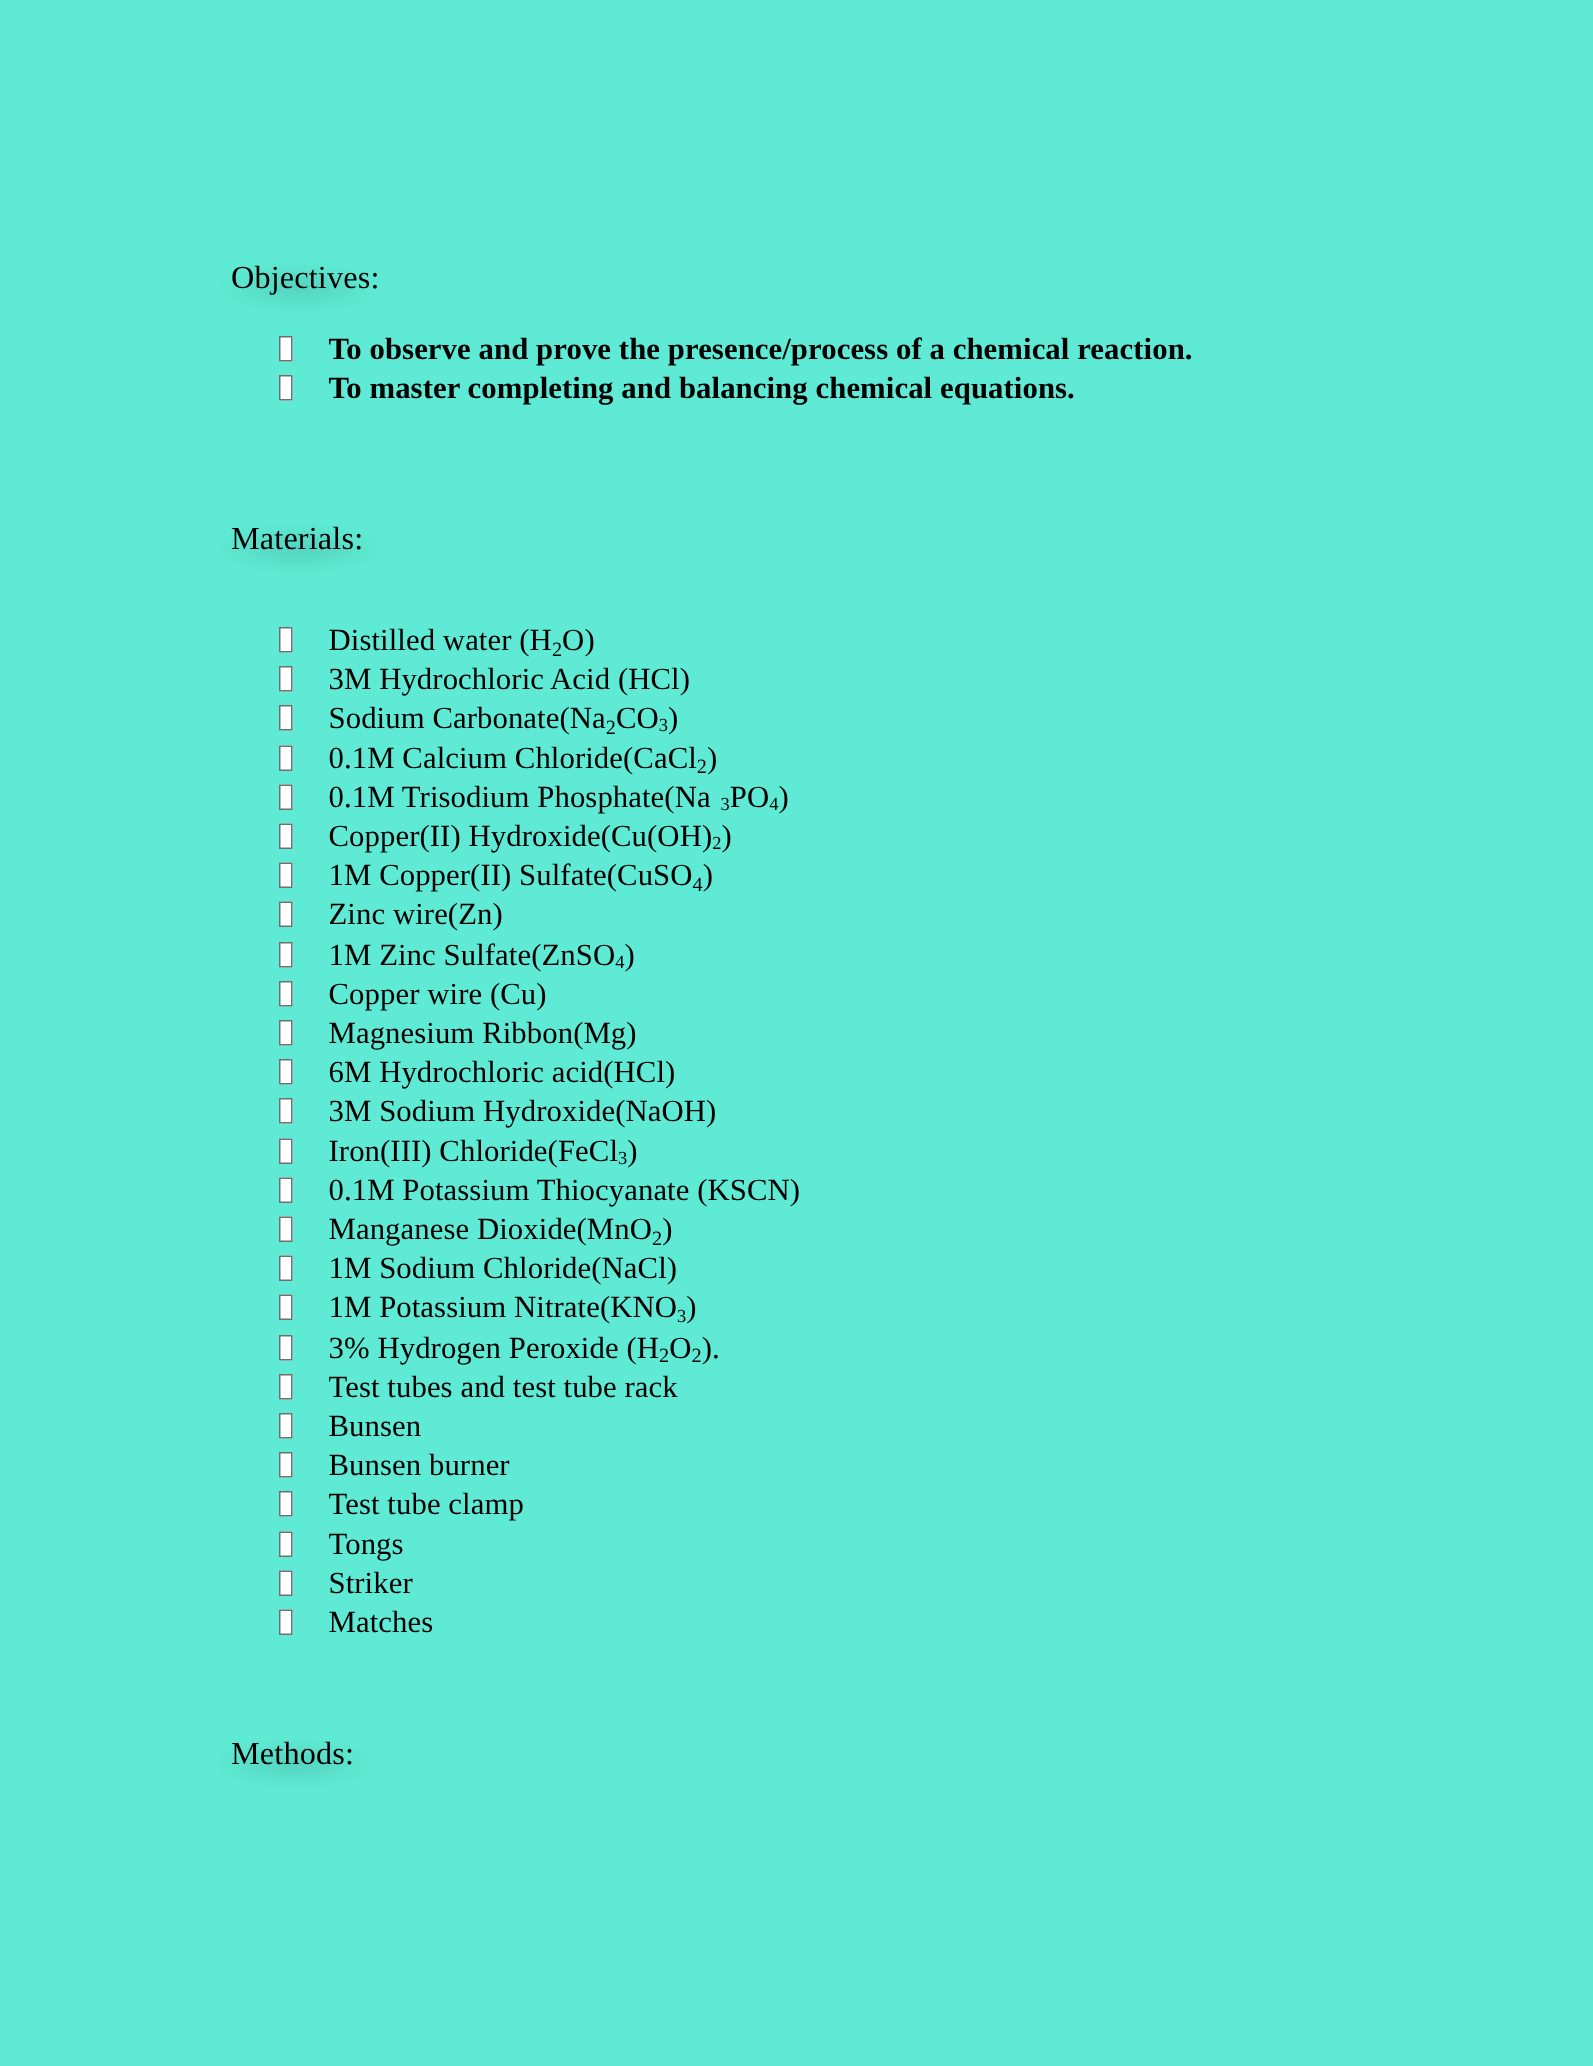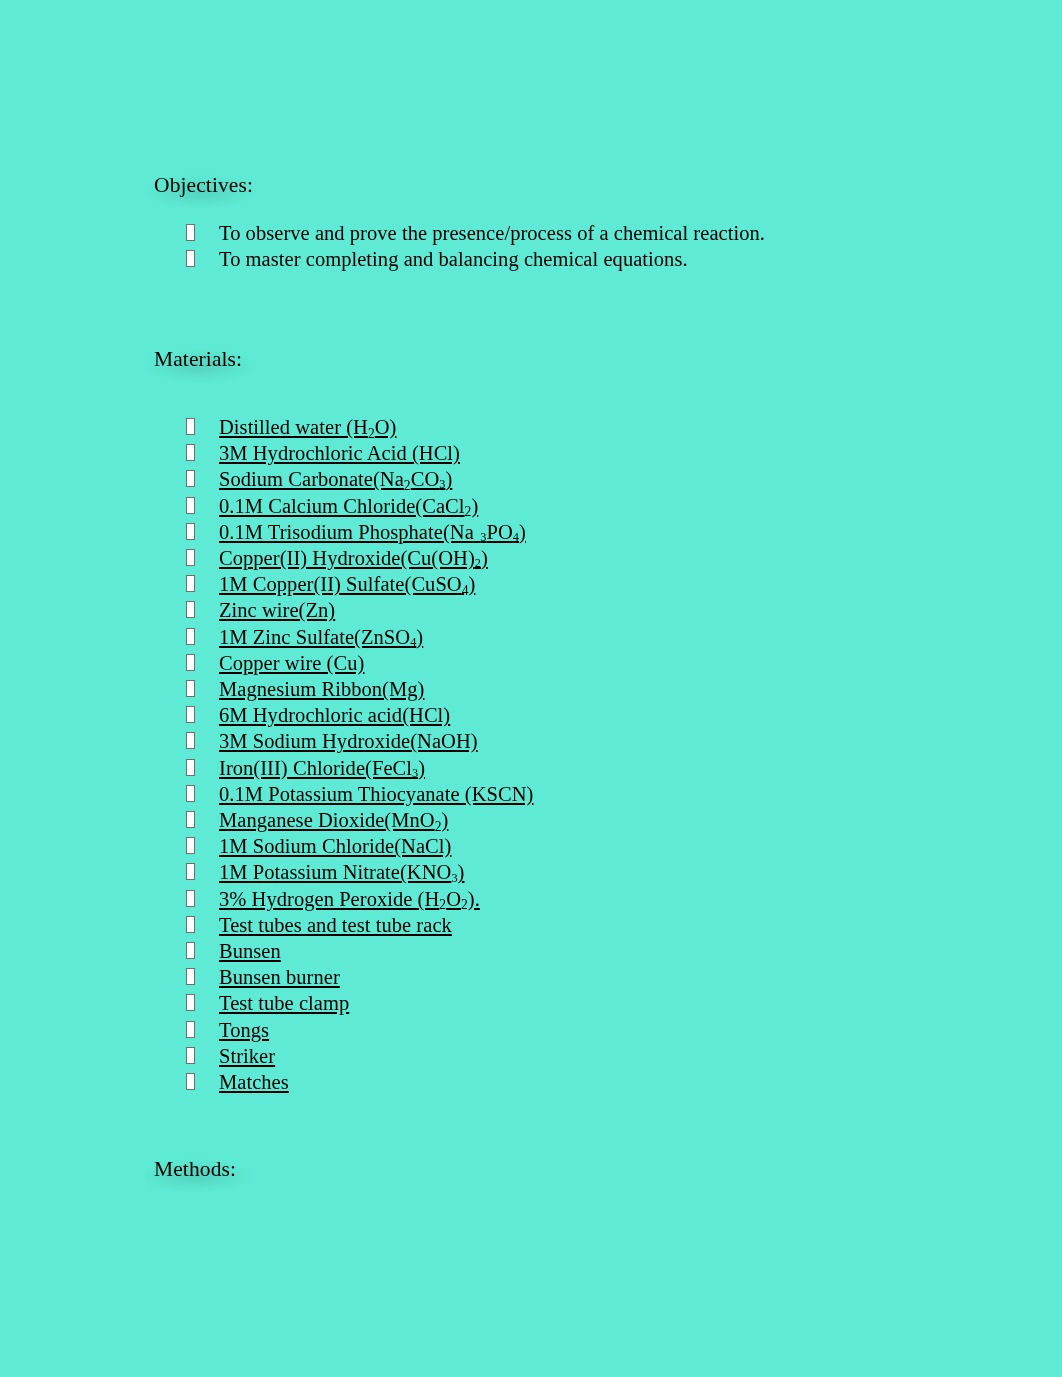--- a/index.html
+++ b/index.html
@@ -61,22 +61,22 @@
   #heading-materials  { top: 346px; }
   #heading-methods    { top: 1156px; }
   #heading-methods .hshade { width: 108px; }
 
   
   .blocklist {
     position: absolute;
     left: 0;
     width: 1062px;
   }
-  #objectives-list { top: 220px; }
-  #materials-list  { top: 414px; text-decoration: underline; }
+  #objectives-list { top: 220px; font-weight: bold; }
+  #materials-list  { top: 414px; }
 
   .li {
     position: relative;
     padding-left: 219px;
     font-size: 20.5px;
     line-height: 26.2px;
     letter-spacing: 0.05px;
   }
 
   

